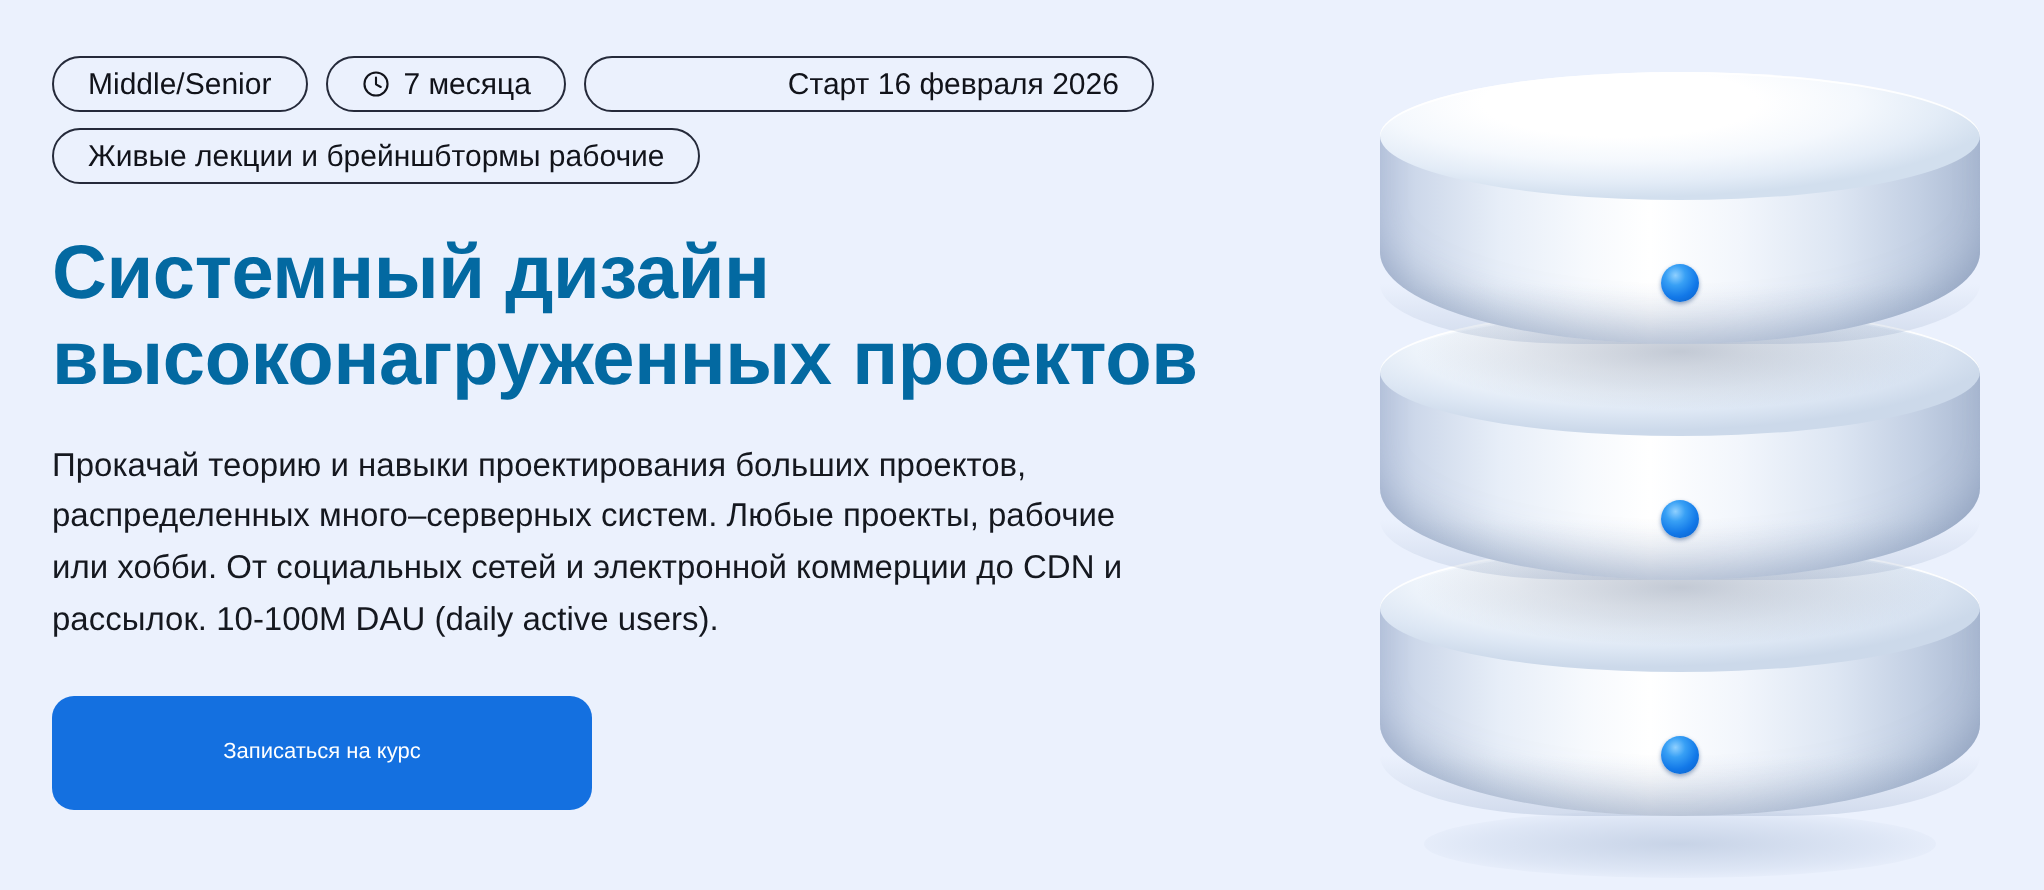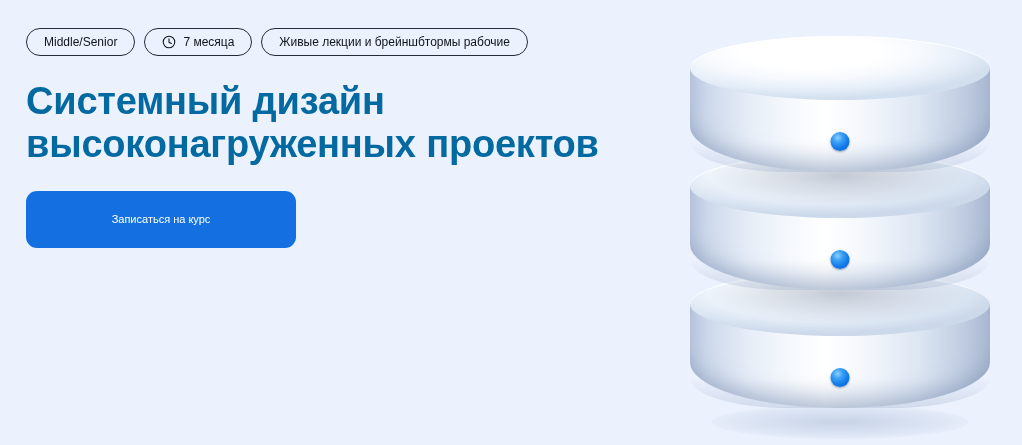--- a/index.html
+++ b/index.html
@@ -41,21 +41,21 @@
   .badge {
     display: inline-flex;
     align-items: center;
     justify-content: flex-end;
     gap: 7px;
     height: 28px;
     box-sizing: border-box;
     padding: 0 17px;
     border: 1px solid #252a3a;
     border-radius: 16px;
-    font-size: 12px;
+    font-size: 15px;
     line-height: 1;
     color: #11131a;
     white-space: nowrap;
     background: transparent;
   }
   .badge.wide {
     min-width: 285px;
   }
   .badge-icon {
     display: inline-flex;
@@ -247,29 +247,33 @@
       <span class="badge">
         <span class="badge-icon">
           <svg viewBox="0 0 16 16" width="14" height="14" aria-hidden="true">
             <circle cx="8" cy="8" r="6.6" fill="none" stroke="#11131a" stroke-width="1.2"></circle>
             <path d="M8 4.3 V8.2 L10.7 9.7" fill="none" stroke="#11131a" stroke-width="1.2" stroke-linecap="round" stroke-linejoin="round"></path>
           </svg>
         </span>
         <span>7 месяца</span>
       </span>
 
+      <span class="badge wide">
+        <span>Старт 16 февраля 2026</span>
+      </span>
 
       <span class="badge">
         <span>Живые лекции и брейншбтормы рабочие</span>
       </span>
 
     </div>
 
     <h1 class="headline">Системный дизайн высоконагруженных проектов</h1>
 
+    <p class="lede">Прокачай теорию и навыки проектирования больших проектов, распределенных много–серверных систем. Любые проекты, рабочие или хобби. От социальных сетей и электронной коммерции до CDN и рассылок. 10-100M DAU (daily active users).</p>
 
     <button class="cta" type="button">Записаться на курс</button>
 
   </div>
 
   <div class="illustration">
     <div class="db-stack">
 
       <div class="floor-shadow"></div>
 

